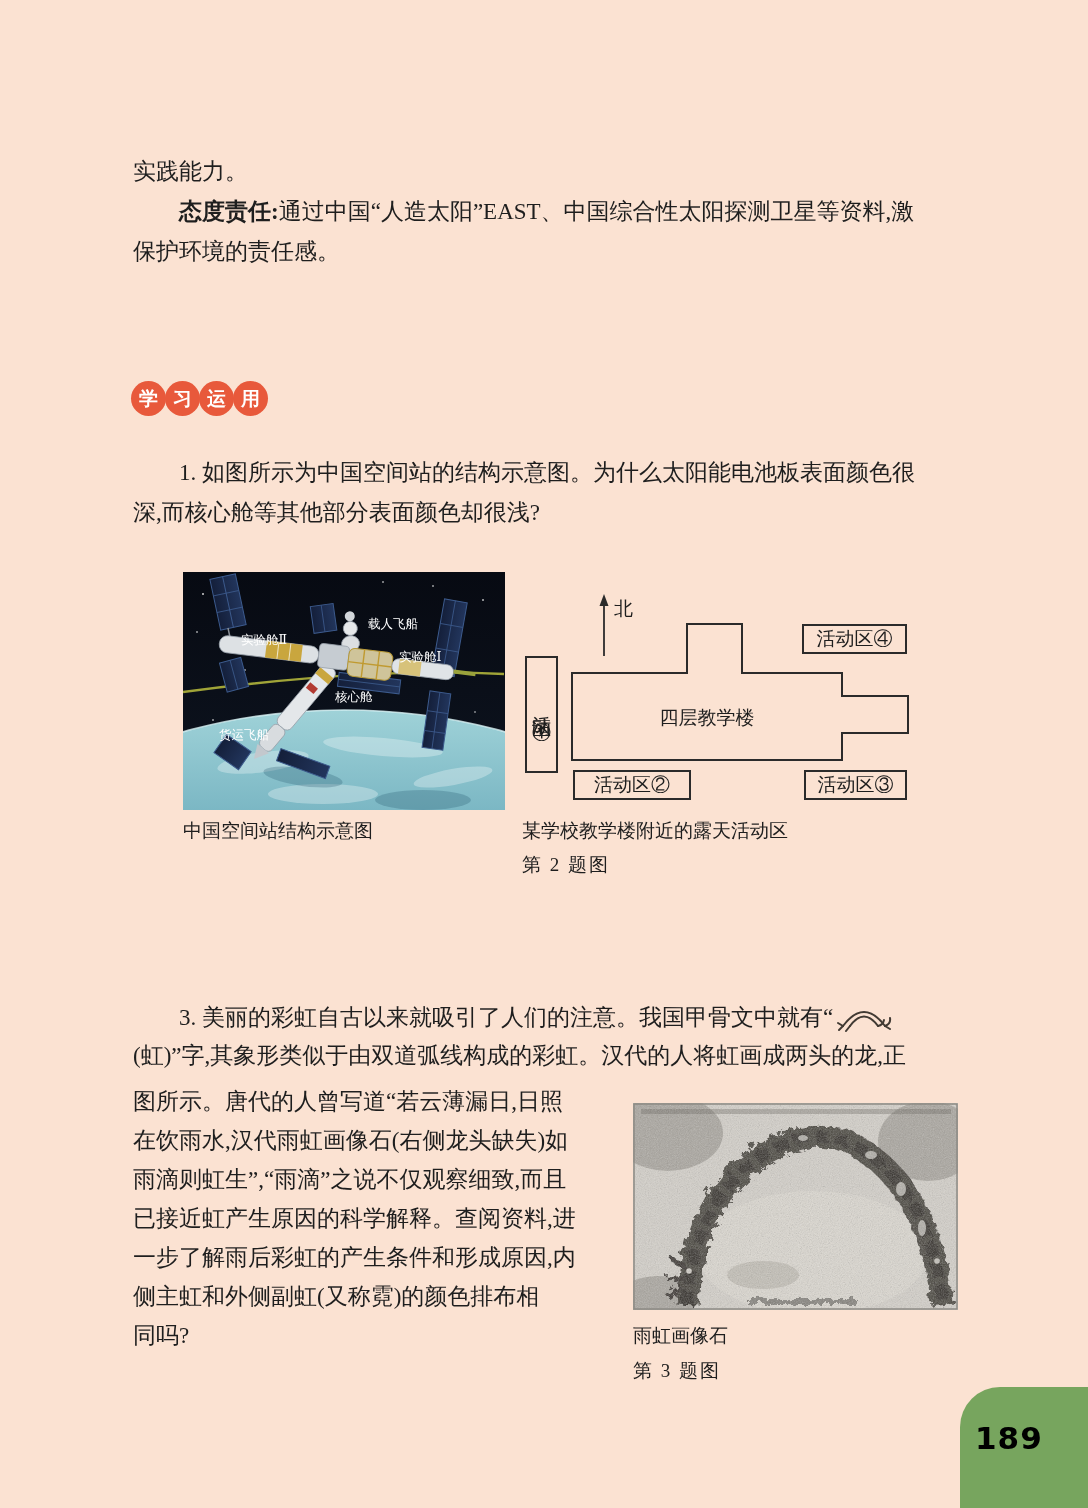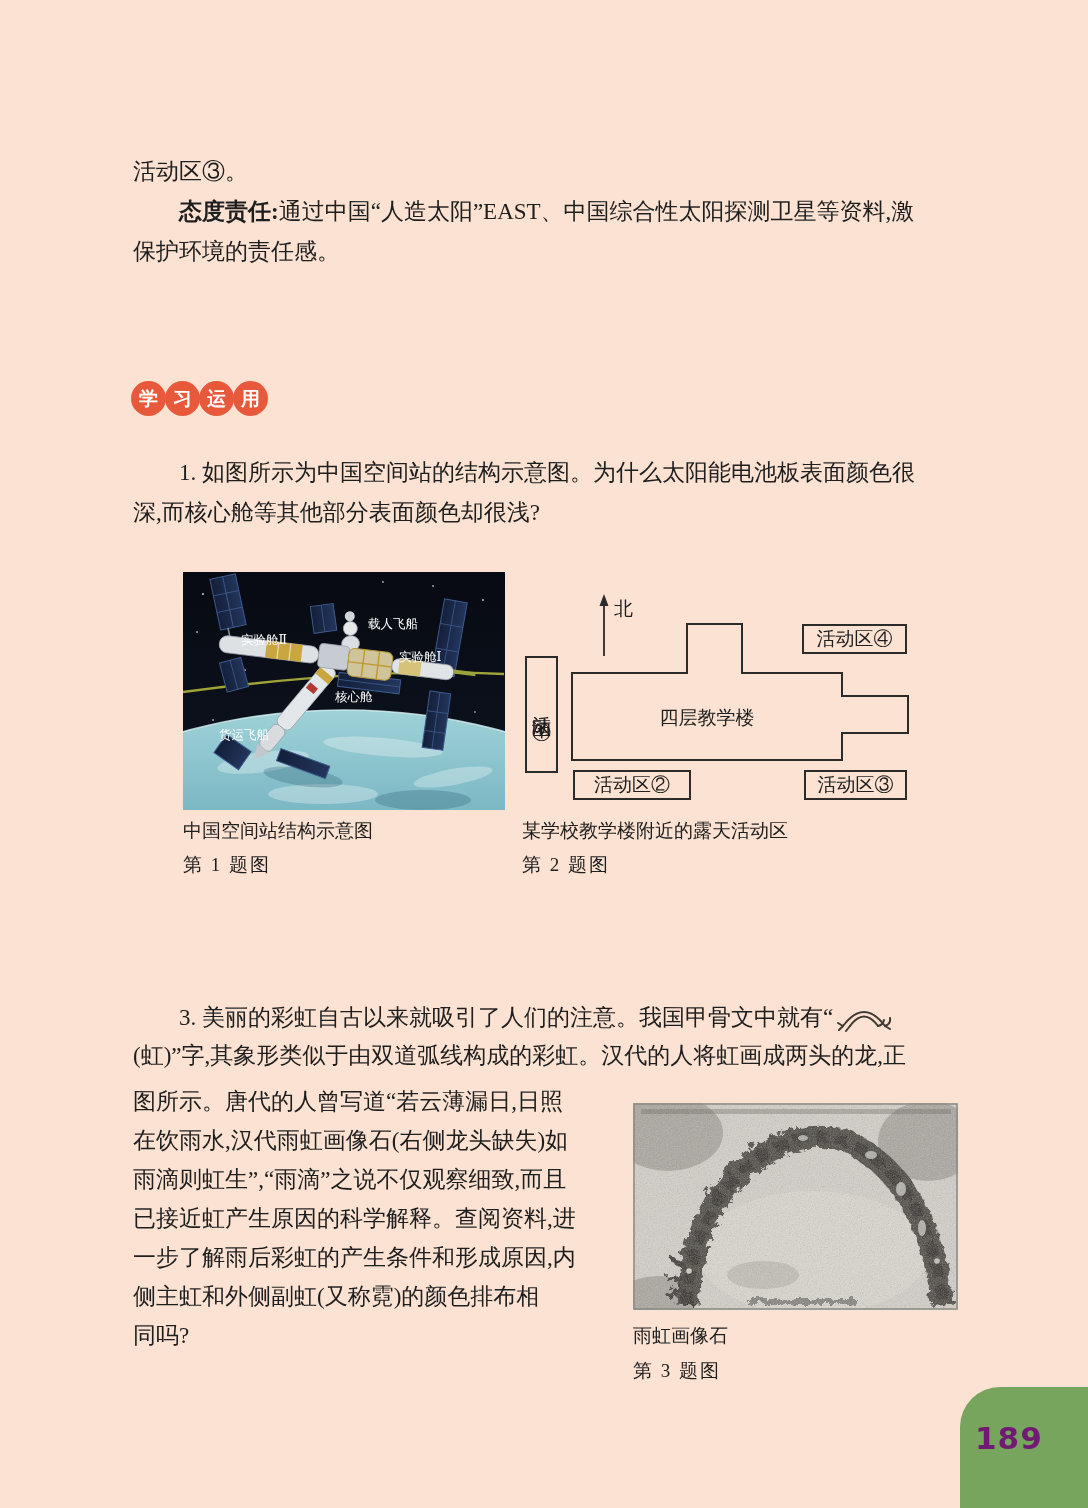--- a/index.html
+++ b/index.html
@@ -44,30 +44,30 @@
   .oracle { display:inline-block; vertical-align:-7px; margin-left:3px; }
 
   
   .page-num {
     position:absolute; left:960px; top:1387px; right:0; bottom:0;
     background:#77a55e; border-radius:40px 0 0 0;
   }
   .page-num span {
     position:absolute; left:15px; top:33px;
     font-family:"DejaVu Sans","Liberation Sans",sans-serif;
-    font-weight:bold; font-size:31px; color:#701a75; letter-spacing:1px;
+    font-weight:bold; font-size:31px; color:#000000; letter-spacing:1px;
   }
 </style>
 </head>
 <body>
 
 <div class="page">
 
   <div class="text-block" style="left:133px; top:152px; width:830px;">
-    <div>活动区③。</div>
+    <div>实践能力。</div>
     <div style="text-indent:2em;"><b class="lead">态度责任:</b><span>通过中国“人造太阳”EAST、中国综合性太阳探测卫星等资料,激</span></div>
     <div>保护环境的责任感。</div>
   </div>
 
   <div class="badge">
     <span class="bchar">学</span>
     <span class="bchar">习</span>
     <span class="bchar">运</span>
     <span class="bchar">用</span>
   </div>
@@ -193,21 +193,20 @@
         <text x="185" y="56">载人飞船</text>
         <text x="216" y="89">实验舱Ⅰ</text>
         <text x="152" y="129">核心舱</text>
         <text x="36" y="167">货运飞船</text>
       </g>
     </svg>
   </div>
 
   <div class="fig-caption" style="left:183px; top:814px; width:322px;">
     <div>中国空间站结构示意图</div>
-    <div class="figno">第 1 题图</div>
   </div>
 
   <div class="diagram">
     <svg width="390" height="220" viewBox="0 0 390 220">
       <path d="M50,85 L165,85 L165,36 L220,36 L220,85 L320,85 L320,108 L386,108 L386,145 L320,145 L320,172 L50,172 Z" fill="none" stroke="#2b2b2b" stroke-width="2"></path>
       <g>
         <line x1="82" y1="16" x2="82" y2="68" stroke="#2b2b2b" stroke-width="1.8"></line>
         <polygon points="82,6 77.5,18 86.5,18" fill="#2b2b2b"></polygon>
       </g>
     </svg>

